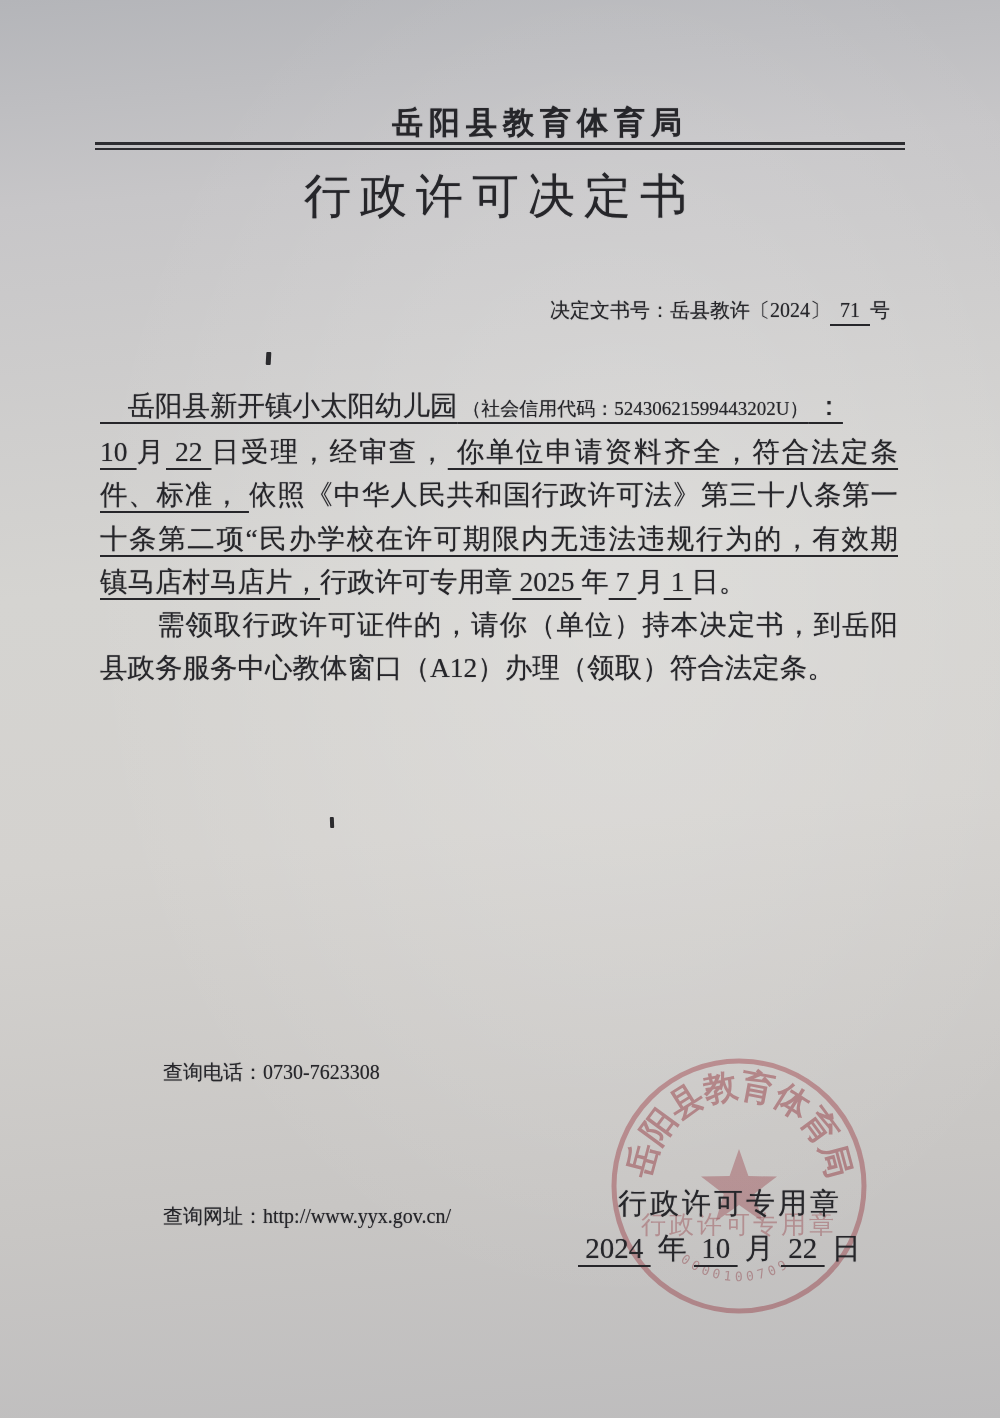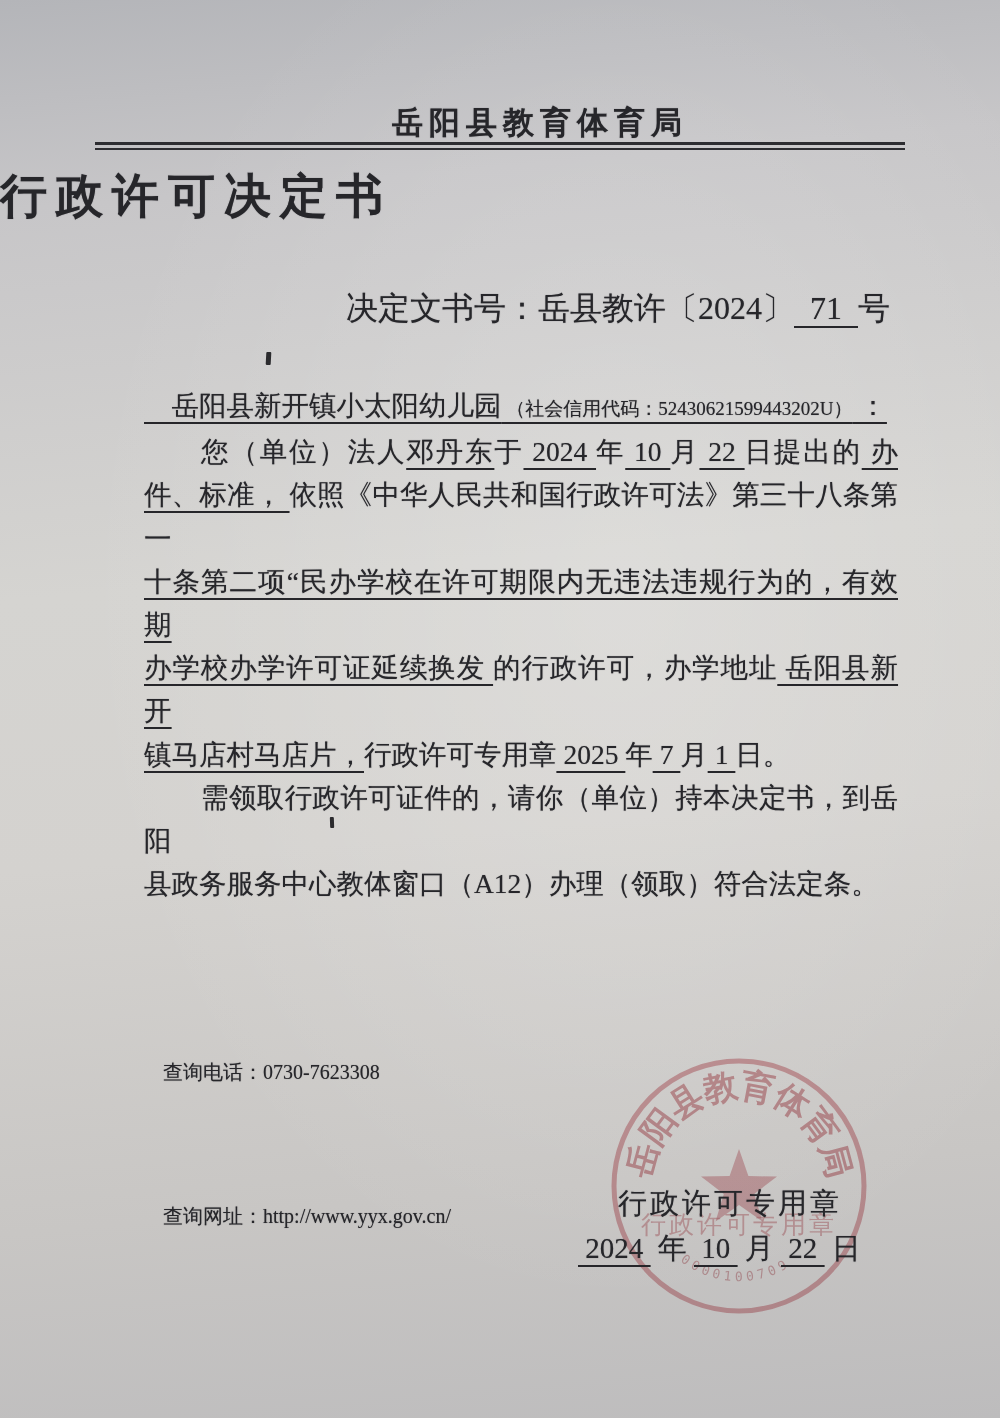--- a/index.html
+++ b/index.html
@@ -14,32 +14,32 @@
   .txt{ text-shadow:0 0 1px rgba(50,50,55,.55); }
   .org{
     position:absolute;top:102px;left:0;width:100%;text-align:center;
     font-size:31px;font-weight:600;letter-spacing:6px;padding-left:40px;
   }
   .rule{
     position:absolute;top:142px;left:95px;width:810px;height:3px;
     border-top:3px solid #2d2d31;border-bottom:2px solid #2d2d31;
   }
   .title{
-    position:absolute;top:165px;left:0;width:100%;
-    font-size:47px;font-weight:bold;letter-spacing:9px;
+    position:absolute;top:165px;left:0;width:100%;text-align:center;
+    font-size:47px;font-weight:normal;letter-spacing:9px;
   }
   .docno{
-    position:absolute;top:287px;right:110px;
-    font-size:32px;white-space:pre;
+    position:absolute;top:297px;right:110px;
+    font-size:20px;white-space:pre;
   }
   .bodytext{
     position:absolute;top:384px;left:100px;width:798px;
     font-size:27.5px;line-height:43.2px;
   }
-  .line{white-space:pre-wrap;text-align:justify;margin-left:44px;}
+  .line{white-space:pre-wrap;text-align:justify;}
   .line.j{text-align-last:justify;}
   .line.ind{text-indent:57px;}
   .u{text-decoration:underline;text-decoration-thickness:2px;text-underline-offset:7px;}
   .small{font-size:19px;}
   .contact{
     position:absolute;top:952px;left:163px;
     font-size:20px;line-height:48px;white-space:pre;
   }
   .stray{position:absolute;background:#2b2b2e;border-radius:1px;}
   .s1{left:266px;top:352px;width:5px;height:13px;transform:rotate(3deg);}
@@ -77,24 +77,23 @@
 <div class="rule"></div>
 <div class="title txt">行政许可决定书</div>
 
 <div class="docno txt"><span>决定文书号：岳县教许〔2024〕</span><span class="u">  71  </span><span>号</span></div>
 
 <div class="stray s1"></div>
 <div class="stray s2"></div>
 
 <div class="bodytext txt">
   <div class="line"><span class="u">　岳阳县新开镇小太阳幼儿园</span><span class="u small"> （社会信用代码：52430621599443202U）</span><span class="u"> ：</span></div>
-  <div class="line j ind"><span>您（单位）法人</span><span class="u">邓丹东</span><span>于</span><span class="u"> 2024 </span><span>年</span><span class="u"> 10 </span><span>月</span><span class="u"> 22 </span><span>日提出的</span><span class="u"> 办</span></div>
+  <div class="line j"><span class="u">10 </span><span>月</span><span class="u"> 22 </span><span>日受理，经审查，</span><span class="u"> 你单位申请资料齐全，符合法定条</span></div>
   <div class="line j"><span class="u">件、标准， </span><span>依照《中华人民共和国行政许可法》第三十八条第一</span></div>
   <div class="line j"><span class="u">十条第二项“民办学校在许可期限内无违法违规行为的，有效期</span></div>
-  <div class="line j"><span class="u">办学校办学许可证延续换发 </span><span>的行政许可，办学地址</span><span class="u"> 岳阳县新开</span></div>
   <div class="line"><span class="u">镇马店村马店片，</span><span>行政许可专用章</span><span class="u"> 2025 </span><span>年</span><span class="u"> 7 </span><span>月</span><span class="u"> 1 </span><span>日。</span></div>
   <div class="line j ind"><span>需领取行政许可证件的，请你（单位）持本决定书，到岳阳</span></div>
   <div class="line"><span>县政务服务中心教体窗口（A12）办理（领取）符合法定条。</span></div>
 </div>
 
 <div class="contact txt">
   <div><span>查询电话：</span><span>0730-7623308</span></div>
   <div><span>查询网址：</span><span>http://www.yyx.gov.cn/</span></div>
 </div>
 

